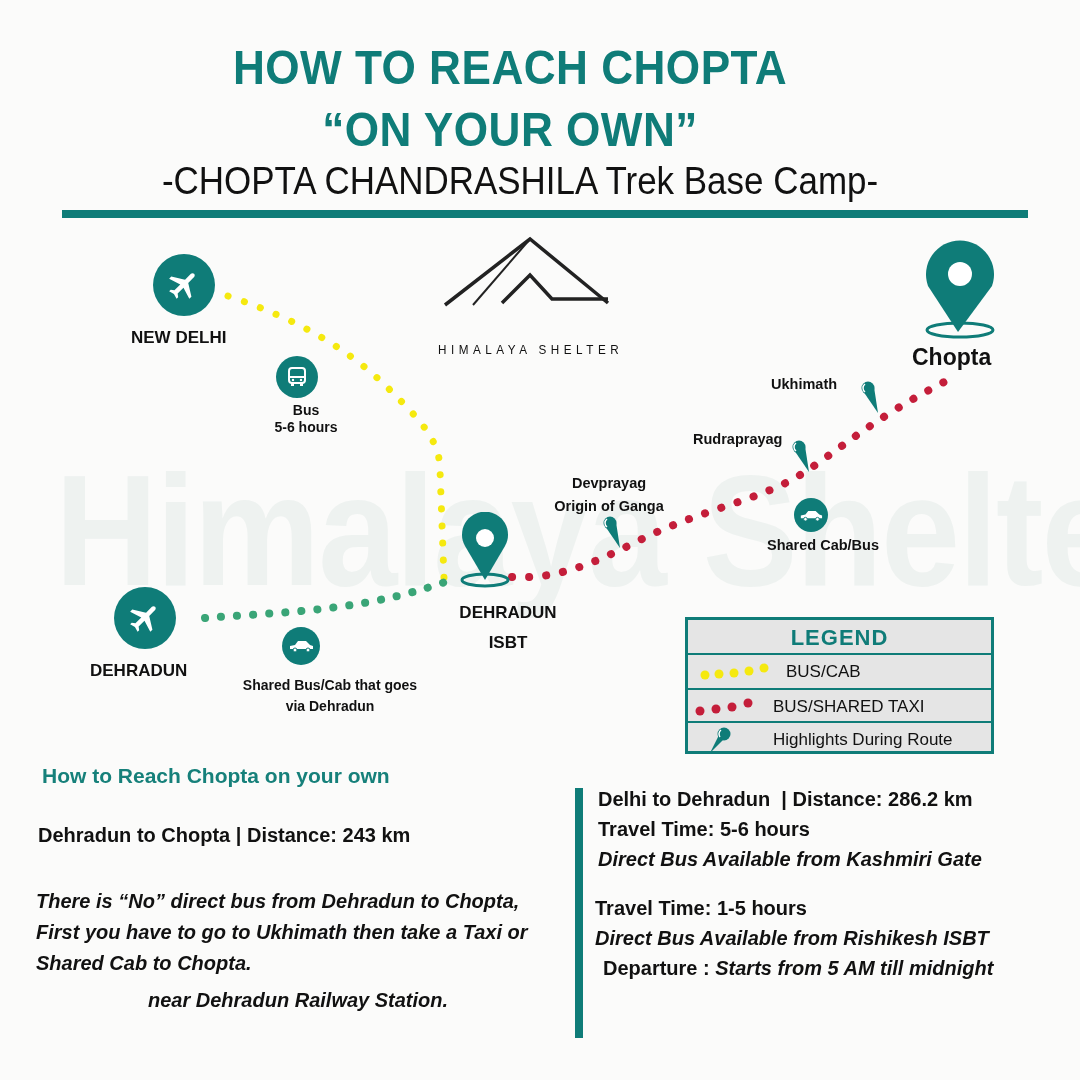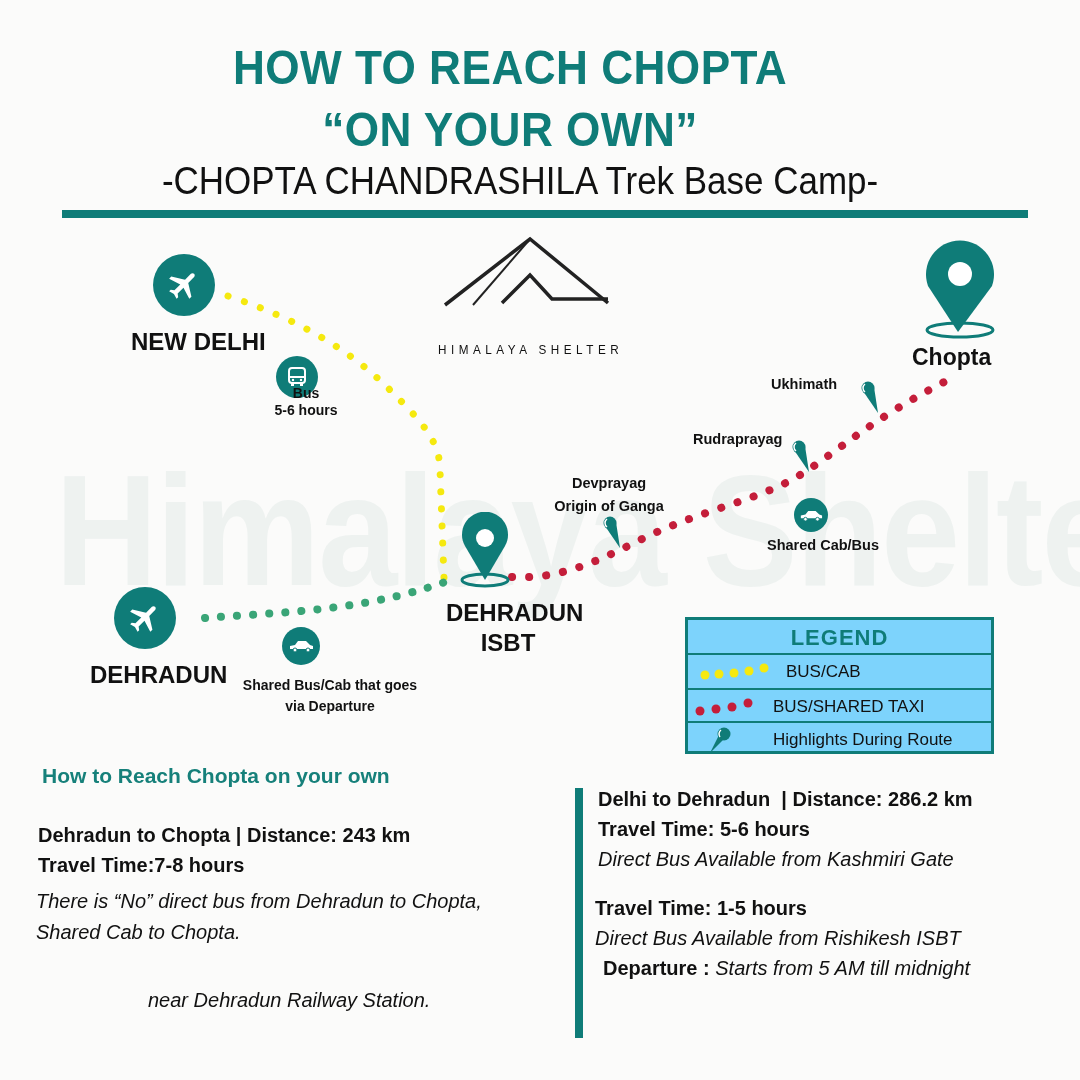--- a/index.html
+++ b/index.html
@@ -5,31 +5,31 @@
   html,body{margin:0;padding:0;}
   body{width:1080px;height:1080px;background:#fbfbfa;position:relative;overflow:hidden;font-family:"Liberation Sans",sans-serif;color:#111;}
   .abs{position:absolute;}
   .title1,.title2{left:0;width:1080px;text-align:center;color:#0f7c78;font-weight:bold;font-family:"Liberation Sans",sans-serif;letter-spacing:0.5px;transform:scaleX(0.92);}
   .title1{top:40px;font-size:48px;left:-30px;}
   .title2{top:102px;font-size:48px;left:-30px;}
   .subtitle{top:160px;left:0;width:1080px;text-align:center;font-size:38px;transform:scaleX(0.92);left:-20px;}
   .rule{top:210px;left:62px;width:966px;height:8px;background:#0f7c78;}
   .watermark{top:440px;left:55px;font-size:158px;font-weight:bold;color:#eef2f0;letter-spacing:-2px;white-space:nowrap;transform:scaleX(0.9);transform-origin:left;}
   .circle-icon{border-radius:50%;background:#0f7c78;display:flex;align-items:center;justify-content:center;}
-  .city{font-weight:bold;font-size:24px;}
+  .city{font-weight:bold;font-size:17px;}
   .small-lbl{font-size:14px;font-weight:bold;text-align:center;}
   .mid-lbl{font-size:14.5px;font-weight:bold;}
-  .legend{left:685px;top:617px;width:309px;height:137px;border:3px solid #0f7c78;background:#7dd3fc;box-sizing:border-box;}
+  .legend{left:685px;top:617px;width:309px;height:137px;border:3px solid #0f7c78;background:#e5e5e5;box-sizing:border-box;}
   .legend .row{position:absolute;left:0;width:100%;border-top:2px solid #0f7c78;box-sizing:border-box;}
   .legend-title{position:absolute;top:5px;left:0;width:100%;text-align:center;font-size:22px;font-weight:bold;color:#0f7c78;letter-spacing:1px;}
   .legend .txt{position:absolute;left:85px;font-size:17px;}
   .sec-head{left:42px;top:764px;font-size:21px;font-weight:bold;color:#16807a;}
   .body-txt{font-size:20px;line-height:30px;}
   .b{font-weight:bold;}
-  .i{font-style:italic;}
+  .i{font-style:italic;font-weight:bold;}
   .vbar{left:575px;top:788px;width:8px;height:250px;background:#0f7c78;}
 </style>
 </head>
 <body>
 
 <div class="abs title1">HOW TO REACH CHOPTA</div>
 <div class="abs title2">“ON YOUR OWN”</div>
 <div class="abs subtitle">-CHOPTA CHANDRASHILA Trek Base Camp-</div>
 <div class="abs rule"></div>
 
@@ -61,42 +61,42 @@
 <div class="abs circle-icon" style="left:276px;top:356px;width:42px;height:42px;">
   <svg width="24" height="24" viewBox="0 0 24 24">
       <rect x="4" y="3" width="16" height="15" rx="3" fill="none" stroke="#fff" stroke-width="2"></rect>
       <line x1="4" y1="12" x2="20" y2="12" stroke="#fff" stroke-width="2"></line>
       <circle cx="8" cy="15" r="1.2" fill="#fff"></circle>
       <circle cx="16" cy="15" r="1.2" fill="#fff"></circle>
       <rect x="6" y="18" width="3" height="3" fill="#fff"></rect>
       <rect x="15" y="18" width="3" height="3" fill="#fff"></rect>
     </svg>
 </div>
-<div class="abs small-lbl" style="left:258px;top:385px;width:96px;line-height:17px;">
+<div class="abs small-lbl" style="left:258px;top:402px;width:96px;line-height:17px;">
   <div>Bus</div>
   <div>5-6 hours</div>
 </div>
 
 <div class="abs circle-icon" style="left:114px;top:587px;width:62px;height:62px;">
   <svg width="36" height="36" viewBox="0 0 24 24">
       <path fill="#fff" d="M21 16v-2l-8-5V3.5c0-.83-.67-1.5-1.5-1.5S10 2.67 10 3.5V9l-8 5v2l8-2.5V19l-2 1.5V22l3.5-1 3.5 1v-1.5L13 19v-5.5l8 2.5z" transform="rotate(45 12 12)"></path>
     </svg>
 </div>
 <div class="abs city" style="left:90px;top:661px;">DEHRADUN</div>
 
 <div class="abs circle-icon" style="left:282px;top:627px;width:38px;height:38px;">
   <svg width="26" height="14" viewBox="0 0 26 14">
       <path d="M2,10 L2,7 L7,6 L10,2 L18,2 L22,6 L25,7 L25,10 Z" fill="#fff"></path>
       <circle cx="7" cy="11" r="2" fill="#fff" stroke="#0f7c78"></circle>
       <circle cx="20" cy="11" r="2" fill="#fff" stroke="#0f7c78"></circle>
     </svg>
 </div>
 <div class="abs small-lbl" style="left:226px;top:675px;width:208px;line-height:21px;">
   <div>Shared Bus/Cab that goes</div>
-  <div>via Departure</div>
+  <div>via Dehradun</div>
 </div>
 
 <svg class="abs" style="left:455px;top:512px;" width="60" height="76" viewBox="0 0 60 76">
   <ellipse cx="30" cy="68" rx="23" ry="6" fill="none" stroke="#0f7c78" stroke-width="3"></ellipse>
   <path d="M30,68 L10,34 A23,23 0 1 1 50,34 Z" fill="#0f7c78"></path>
   <circle cx="30" cy="26" r="9" fill="#fff"></circle>
 </svg>
 <div class="abs city" style="left:446px;top:598px;text-align:center;width:124px;line-height:30px;">
   <div>DEHRADUN</div>
   <div>ISBT</div>
@@ -170,24 +170,24 @@
         <path d="M13,3 A5,5 0 0 0 12,10" stroke="#fff" stroke-width="1.5" fill="none"></path>
     </svg>
     <div class="txt" style="top:7px;">Highlights During Route</div>
   </div>
 </div>
 
 <div class="abs sec-head">How to Reach Chopta on your own</div>
 
 <div class="abs body-txt" style="left:38px;top:820px;width:530px;">
   <div class="b"><span>Dehradun to Chopta</span><span style="white-space:pre;"> | </span><span>Distance: </span><span>243 km</span></div>
-  <div class="b"><span>Travel Time:</span><span>7-8 hours</span></div>
 </div>
 <div class="abs body-txt i" style="left:36px;top:886px;width:530px;line-height:31px;">
   <div>There is “No” direct bus from Dehradun to Chopta,</div>
+  <div>First you have to go to Ukhimath then take a Taxi or</div>
   <div>Shared Cab to Chopta.</div>
 </div>
 <div class="abs body-txt" style="left:36px;top:985px;width:530px;">
   <div class="i" style="padding-left:112px;">near Dehradun Railway Station.</div>
 </div>
 
 <div class="abs vbar"></div>
 
 <div class="abs body-txt" style="left:598px;top:784px;width:460px;">
   <div class="b"><span>Delhi to Dehradun</span><span style="white-space:pre;">  | </span><span>Distance: </span><span>286.2 km</span></div>

